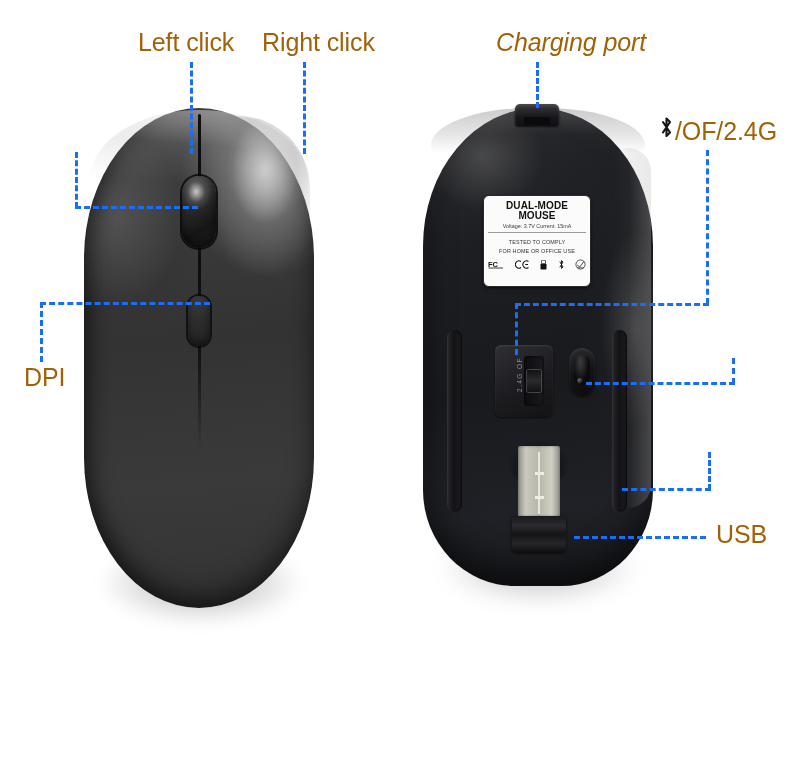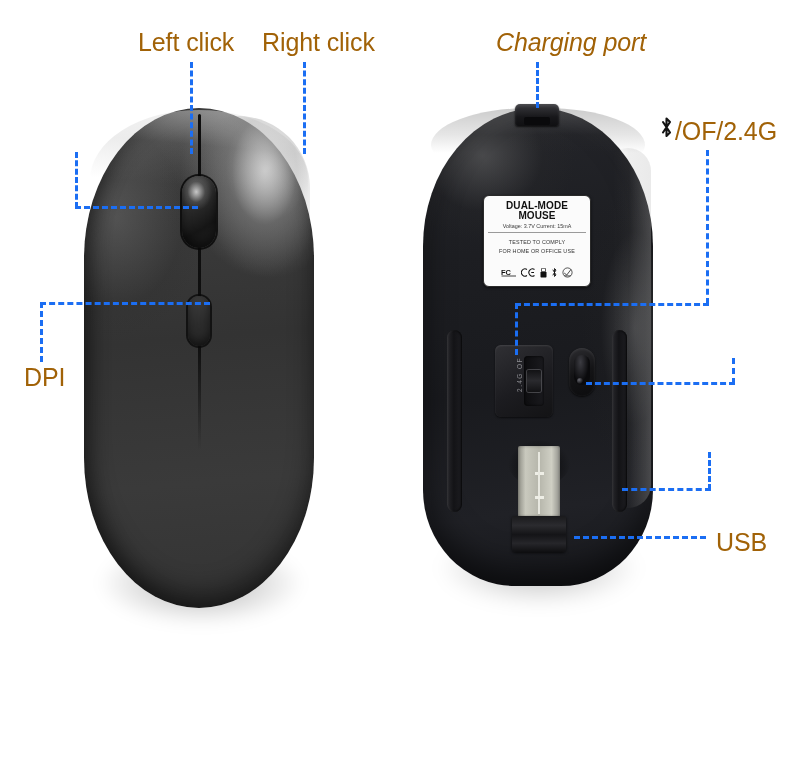--- a/index.html
+++ b/index.html
@@ -201,24 +201,24 @@
     border-bottom: 1px solid #9a9a9a;
   }
   #sticker .st-comply {
     margin-top: 5px;
     font-size: 5.4px;
     color: #333;
     line-height: 1.55;
     letter-spacing: .15px;
   }
   #sticker .st-icons {
-    margin-top: 12px;
+    margin-top: 4px;
     display: flex;
     align-items: center;
-    justify-content: center;
+    justify-content: space-between;
     gap: 4px;
   }
   #sticker .st-icons svg { display: block; }
 
   
   #mode-switch {
     position: absolute;
     left: 72px; top: 237px;
     width: 58px; height: 72px;
     border-radius: 6px;
@@ -460,15 +460,15 @@
 
   <div class="label" style="left:659px; top:115px; display:flex; align-items:flex-end; gap:1px;">
     <span style="display:inline-block;">
       <svg width="15" height="25" viewBox="0 0 15 25">
         <path d="M4 7 L11 17.5 L7.5 21 L7.5 3.5 L11 7 L4 17.5" stroke="#141414" stroke-width="2.1" fill="none" stroke-linejoin="round" stroke-linecap="round"></path>
       </svg>
     </span>
     <span>/OF/2.4G</span>
   </div>
 
-  <div class="label" style="left:716px; top:522px;margin-top:8px;">USB</div>
+  <div class="label" style="left:716px; top:522px;">USB</div>
 
 </div>
 
 </body></html>

